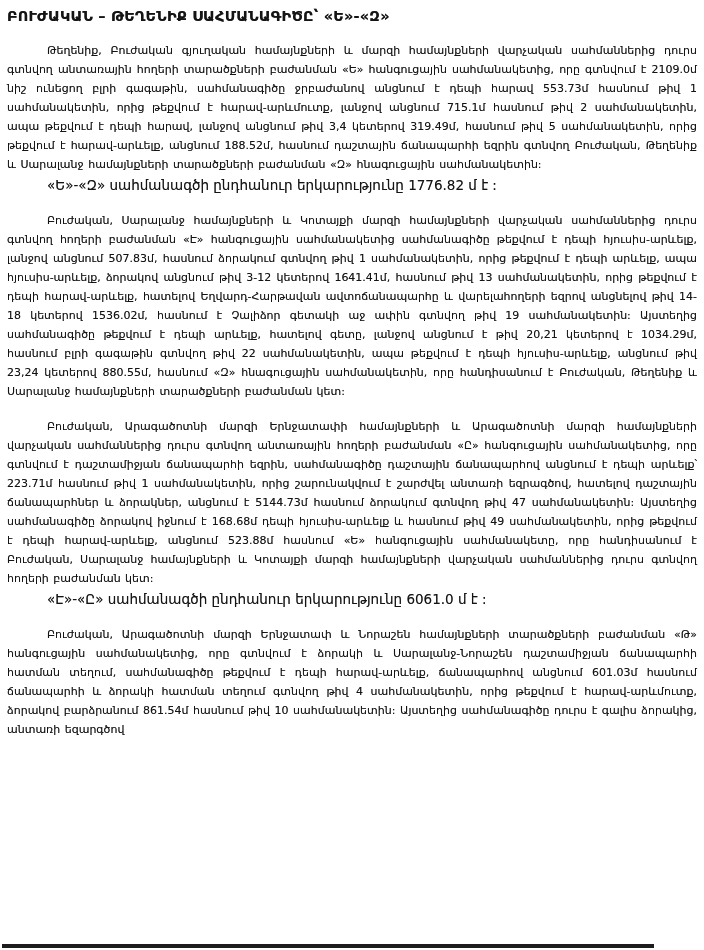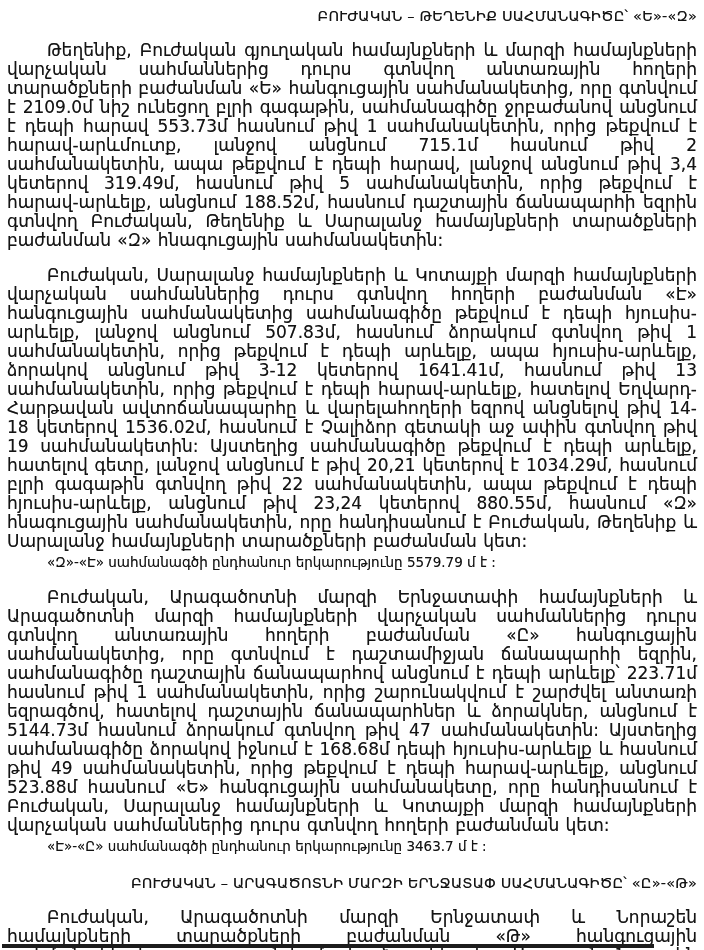--- a/index.html
+++ b/index.html
@@ -17,29 +17,29 @@
     -webkit-font-smoothing: none;
   }
   .page {
     padding: 5px 7px 0 7px;
   }
   .doc-section {
     margin-bottom: 16px;
   }
   .title {
     font-size: 14.5px;
-    font-weight: normal;
-    text-align: right;
+    font-weight: bold;
+    text-align: left;
     line-height: 22px;
     margin: 0 0 14px 0;
     letter-spacing: 0.2px;
     text-shadow: 0 0 0.5px rgba(0,0,0,0.55);
   }
   .body-text {
-    font-size: 17px;
+    font-size: 11px;
     line-height: 19px;
     text-align: justify;
     text-indent: 40px;
     margin: 0;
     word-spacing: 1px;
     text-shadow: 0 0 0.4px rgba(0,0,0,0.45);
   }
   .summary-line {
     font-size: 13.5px;
     line-height: 19px;
@@ -57,32 +57,31 @@
   }
 </style>
 </head>
 <body>
 
 <div class="page">
 
   <section class="doc-section">
     <h1 class="title">ԲՈՒԺԱԿԱՆ – ԹԵՂԵՆԻՔ ՍԱՀՄԱՆԱԳԻԾԸ՝ «Ե»-«Զ»</h1>
     <p class="body-text">Թեղենիք, Բուժական գյուղական համայնքների և մարզի համայնքների վարչական սահմաններից դուրս գտնվող անտառային հողերի տարածքների բաժանման «Ե» հանգուցային սահմանակետից, որը գտնվում է 2109.0մ նիշ ունեցող բլրի գագաթին, սահմանագիծը ջրբաժանով անցնում է դեպի հարավ 553.73մ հասնում թիվ 1 սահմանակետին, որից թեքվում է հարավ-արևմուտք, լանջով անցնում 715.1մ հասնում թիվ 2 սահմանակետին, ապա թեքվում է դեպի հարավ, լանջով անցնում թիվ 3,4 կետերով 319.49մ, հասնում թիվ 5 սահմանակետին, որից թեքվում է հարավ-արևելք, անցնում 188.52մ, հասնում դաշտային ճանապարհի եզրին գտնվող Բուժական, Թեղենիք և Սարալանջ համայնքների տարածքների բաժանման «Զ» հնագուցային սահմանակետին:</p>
+    <p class="summary-line">«Ե»-«Զ» սահմանագծի ընդհանուր երկարությունը 1776.82 մ է :</p>
   </section>
 
   <section class="doc-section">
     <p class="body-text">Բուժական, Սարալանջ համայնքների և Կոտայքի մարզի համայնքների վարչական սահմաններից դուրս գտնվող հողերի բաժանման «Է» հանգուցային սահմանակետից սահմանագիծը թեքվում է դեպի հյուսիս-արևելք, լանջով անցնում 507.83մ, հասնում ձորակում գտնվող թիվ 1 սահմանակետին, որից թեքվում է դեպի արևելք, ապա հյուսիս-արևելք, ձորակով անցնում թիվ 3-12 կետերով 1641.41մ, հասնում թիվ 13 սահմանակետին, որից թեքվում է դեպի հարավ-արևելք, հատելով Եղվարդ-Հարթավան ավտոճանապարհը և վարելահողերի եզրով անցնելով թիվ 14-18 կետերով 1536.02մ, հասնում է Չալիձոր գետակի աջ ափին գտնվող թիվ 19 սահմանակետին: Այստեղից սահմանագիծը թեքվում է դեպի արևելք, հատելով գետը, լանջով անցնում է թիվ 20,21 կետերով է 1034.29մ, հասնում բլրի գագաթին գտնվող թիվ 22 սահմանակետին, ապա թեքվում է դեպի հյուսիս-արևելք, անցնում թիվ 23,24 կետերով 880.55մ, հասնում «Զ» հնագուցային սահմանակետին, որը հանդիսանում է Բուժական, Թեղենիք և Սարալանջ համայնքների տարածքների բաժանման կետ:</p>
-    <p class="summary-line">«Զ»-«Է» սահմանագծի ընդհանուր երկարությունը 5579.79 մ է :</p>
   </section>
 
   <section class="doc-section">
     <p class="body-text">Բուժական, Արագածոտնի մարզի Երնջատափի համայնքների և Արագածոտնի մարզի համայնքների վարչական սահմաններից դուրս գտնվող անտառային հողերի բաժանման «Ը» հանգուցային սահմանակետից, որը գտնվում է դաշտամիջյան ճանապարհի եզրին, սահմանագիծը դաշտային ճանապարհով անցնում է դեպի արևելք՝ 223.71մ հասնում թիվ 1 սահմանակետին, որից շարունակվում է շարժվել անտառի եզրագծով, հատելով դաշտային ճանապարհներ և ձորակներ, անցնում է 5144.73մ հասնում ձորակում գտնվող թիվ 47 սահմանակետին: Այստեղից սահմանագիծը ձորակով իջնում է 168.68մ դեպի հյուսիս-արևելք և հասնում թիվ 49 սահմանակետին, որից թեքվում է դեպի հարավ-արևելք, անցնում 523.88մ հասնում «Ե» հանգուցային սահմանակետը, որը հանդիսանում է Բուժական, Սարալանջ համայնքների և Կոտայքի մարզի համայնքների վարչական սահմաններից դուրս գտնվող հողերի բաժանման կետ:</p>
-    <p class="summary-line">«Է»-«Ը» սահմանագծի ընդհանուր երկարությունը 3463.7 մ է :</p>
+    <p class="summary-line">«Է»-«Ը» սահմանագծի ընդհանուր երկարությունը 6061.0 մ է :</p>
   </section>
 
   <section class="doc-section">
-    <h1 class="title">ԲՈՒԺԱԿԱՆ – ԱՐԱԳԱԾՈՏՆԻ ՄԱՐԶԻ ԵՐՆՋԱՏԱՓ ՍԱՀՄԱՆԱԳԻԾԸ՝ «Ը»-«Թ»</h1>
     <p class="body-text">Բուժական, Արագածոտնի մարզի Երնջատափ և Նորաշեն համայնքների տարածքների բաժանման «Թ» հանգուցային սահմանակետից, որը գտնվում է ձորակի և Սարալանջ-Նորաշեն դաշտամիջյան ճանապարհի հատման տեղում, սահմանագիծը թեքվում է դեպի հարավ-արևելք, ճանապարհով անցնում 601.03մ հասնում ճանապարհի և ձորակի հատման տեղում գտնվող թիվ 4 սահմանակետին, որից թեքվում է հարավ-արևմուտք, ձորակով բարձրանում 861.54մ հասնում թիվ 10 սահմանակետին: Այստեղից սահմանագիծը դուրս է գալիս ձորակից, անտառի եզարգծով</p>
   </section>
 
 </div>
 
 <div class="scan-bar"></div>
 
 </body></html>

